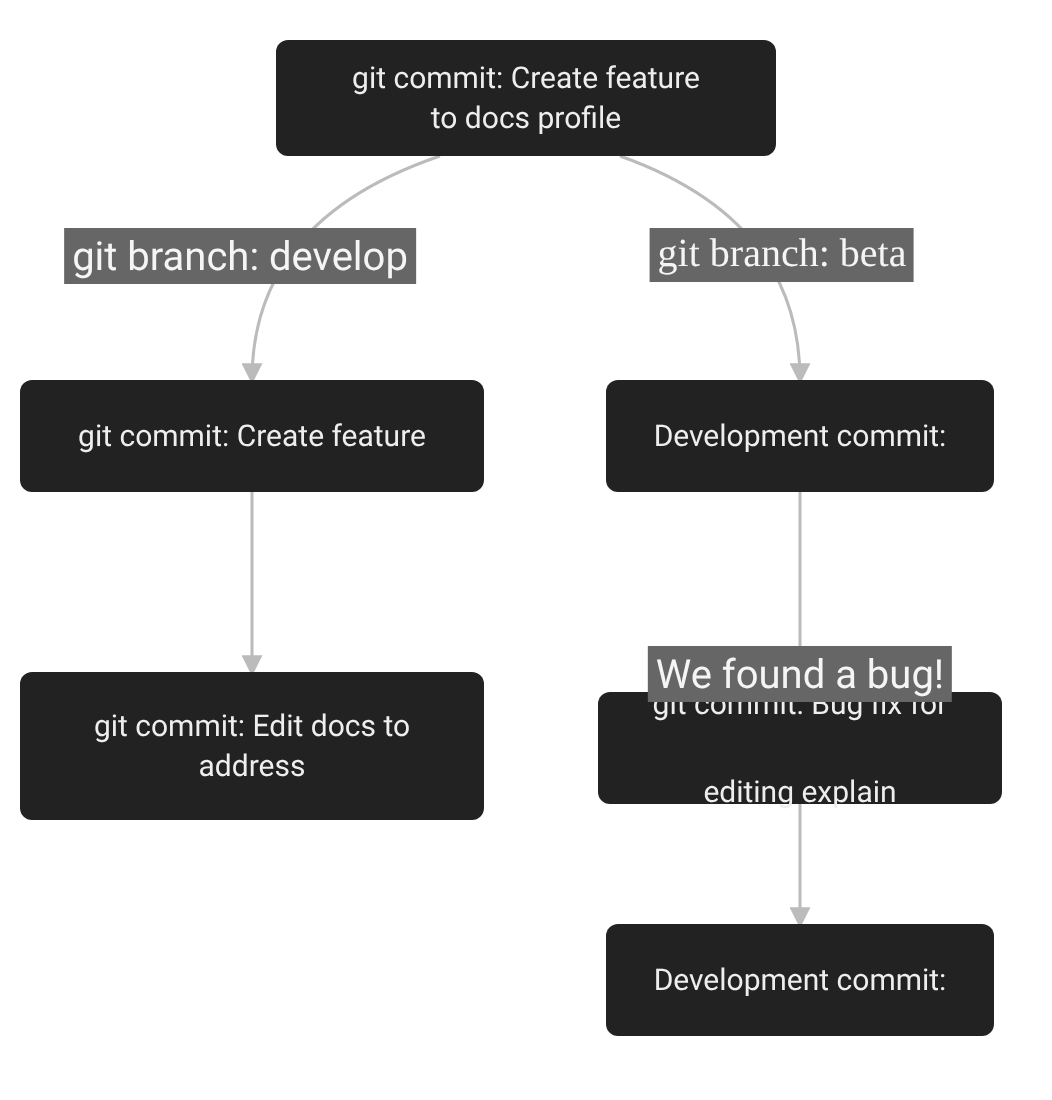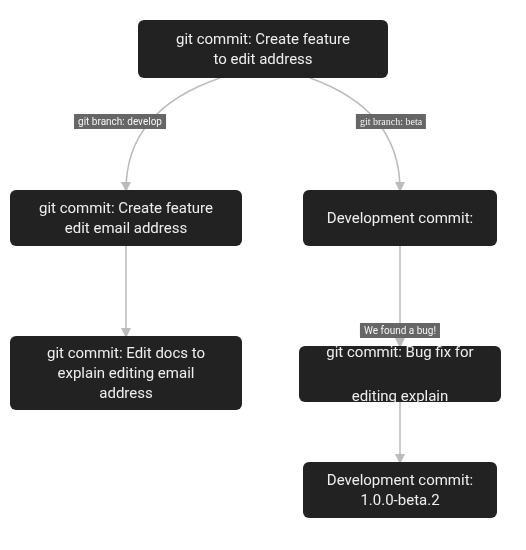--- a/index.html
+++ b/index.html
@@ -22,21 +22,21 @@
     line-height: 1.35;
     display: flex;
     flex-direction: column;
     justify-content: center;
     align-items: center;
   }
   .edge-label {
     position: absolute;
     background: #666;
     color: #f5f5f5;
-    font-size: 10px;
+    font-size: 20px;
     padding: 2px 4px;
     text-align: center;
     transform: translateX(-50%);
     white-space: nowrap;
   }
   svg.arrows {
     position: absolute;
     left: 0; top: 0;
     width: 526px; height: 550px;
     pointer-events: none;
@@ -58,46 +58,43 @@
 
   <path d="M 126 246 L 126 336" stroke="#bbb" stroke-width="1.5" fill="none" marker-end="url(#arrow)"></path>
 
   <path d="M 400 246 L 400 346" stroke="#bbb" stroke-width="1.5" fill="none" marker-end="url(#arrow)"></path>
 
   <path d="M 400 402 L 400 462" stroke="#bbb" stroke-width="1.5" fill="none" marker-end="url(#arrow)"></path>
 </svg>
 
 <div class="node" style="left:138px; top:20px; width:250px; height:58px;">
   <span>git commit: Create feature</span>
-  <span>to edit address</span>
+  <span>to docs profile</span>
 </div>
 
 <div class="node" style="left:10px; top:190px; width:232px; height:56px;">
   <span>git commit: Create feature</span>
-  <span>edit email address</span>
 </div>
 
 <div class="node" style="left:10px; top:336px; width:232px; height:74px;">
   <span>git commit: Edit docs to</span>
-  <span>explain editing email</span>
   <span>address</span>
 </div>
 
 <div class="node" style="left:303px; top:190px; width:194px; height:56px;">
   <span>Development commit:</span>
 </div>
 
 <div class="node" style="left:299px; top:346px; width:202px; height:56px;gap:24px;">
   <span>git commit: Bug fix for</span>
   <span>editing explain</span>
 </div>
 
 <div class="node" style="left:303px; top:462px; width:194px; height:56px;">
   <span>Development commit:</span>
-  <span>1.0.0-beta.2</span>
 </div>
 
 <div class="edge-label" style="left:120px; top:114px;">
   <span>git branch: develop</span>
 </div>
 
 <div class="edge-label" style="left:391px; top:114px;font-family:Liberation Serif, serif;">
   <span>git branch: beta</span>
 </div>
 

